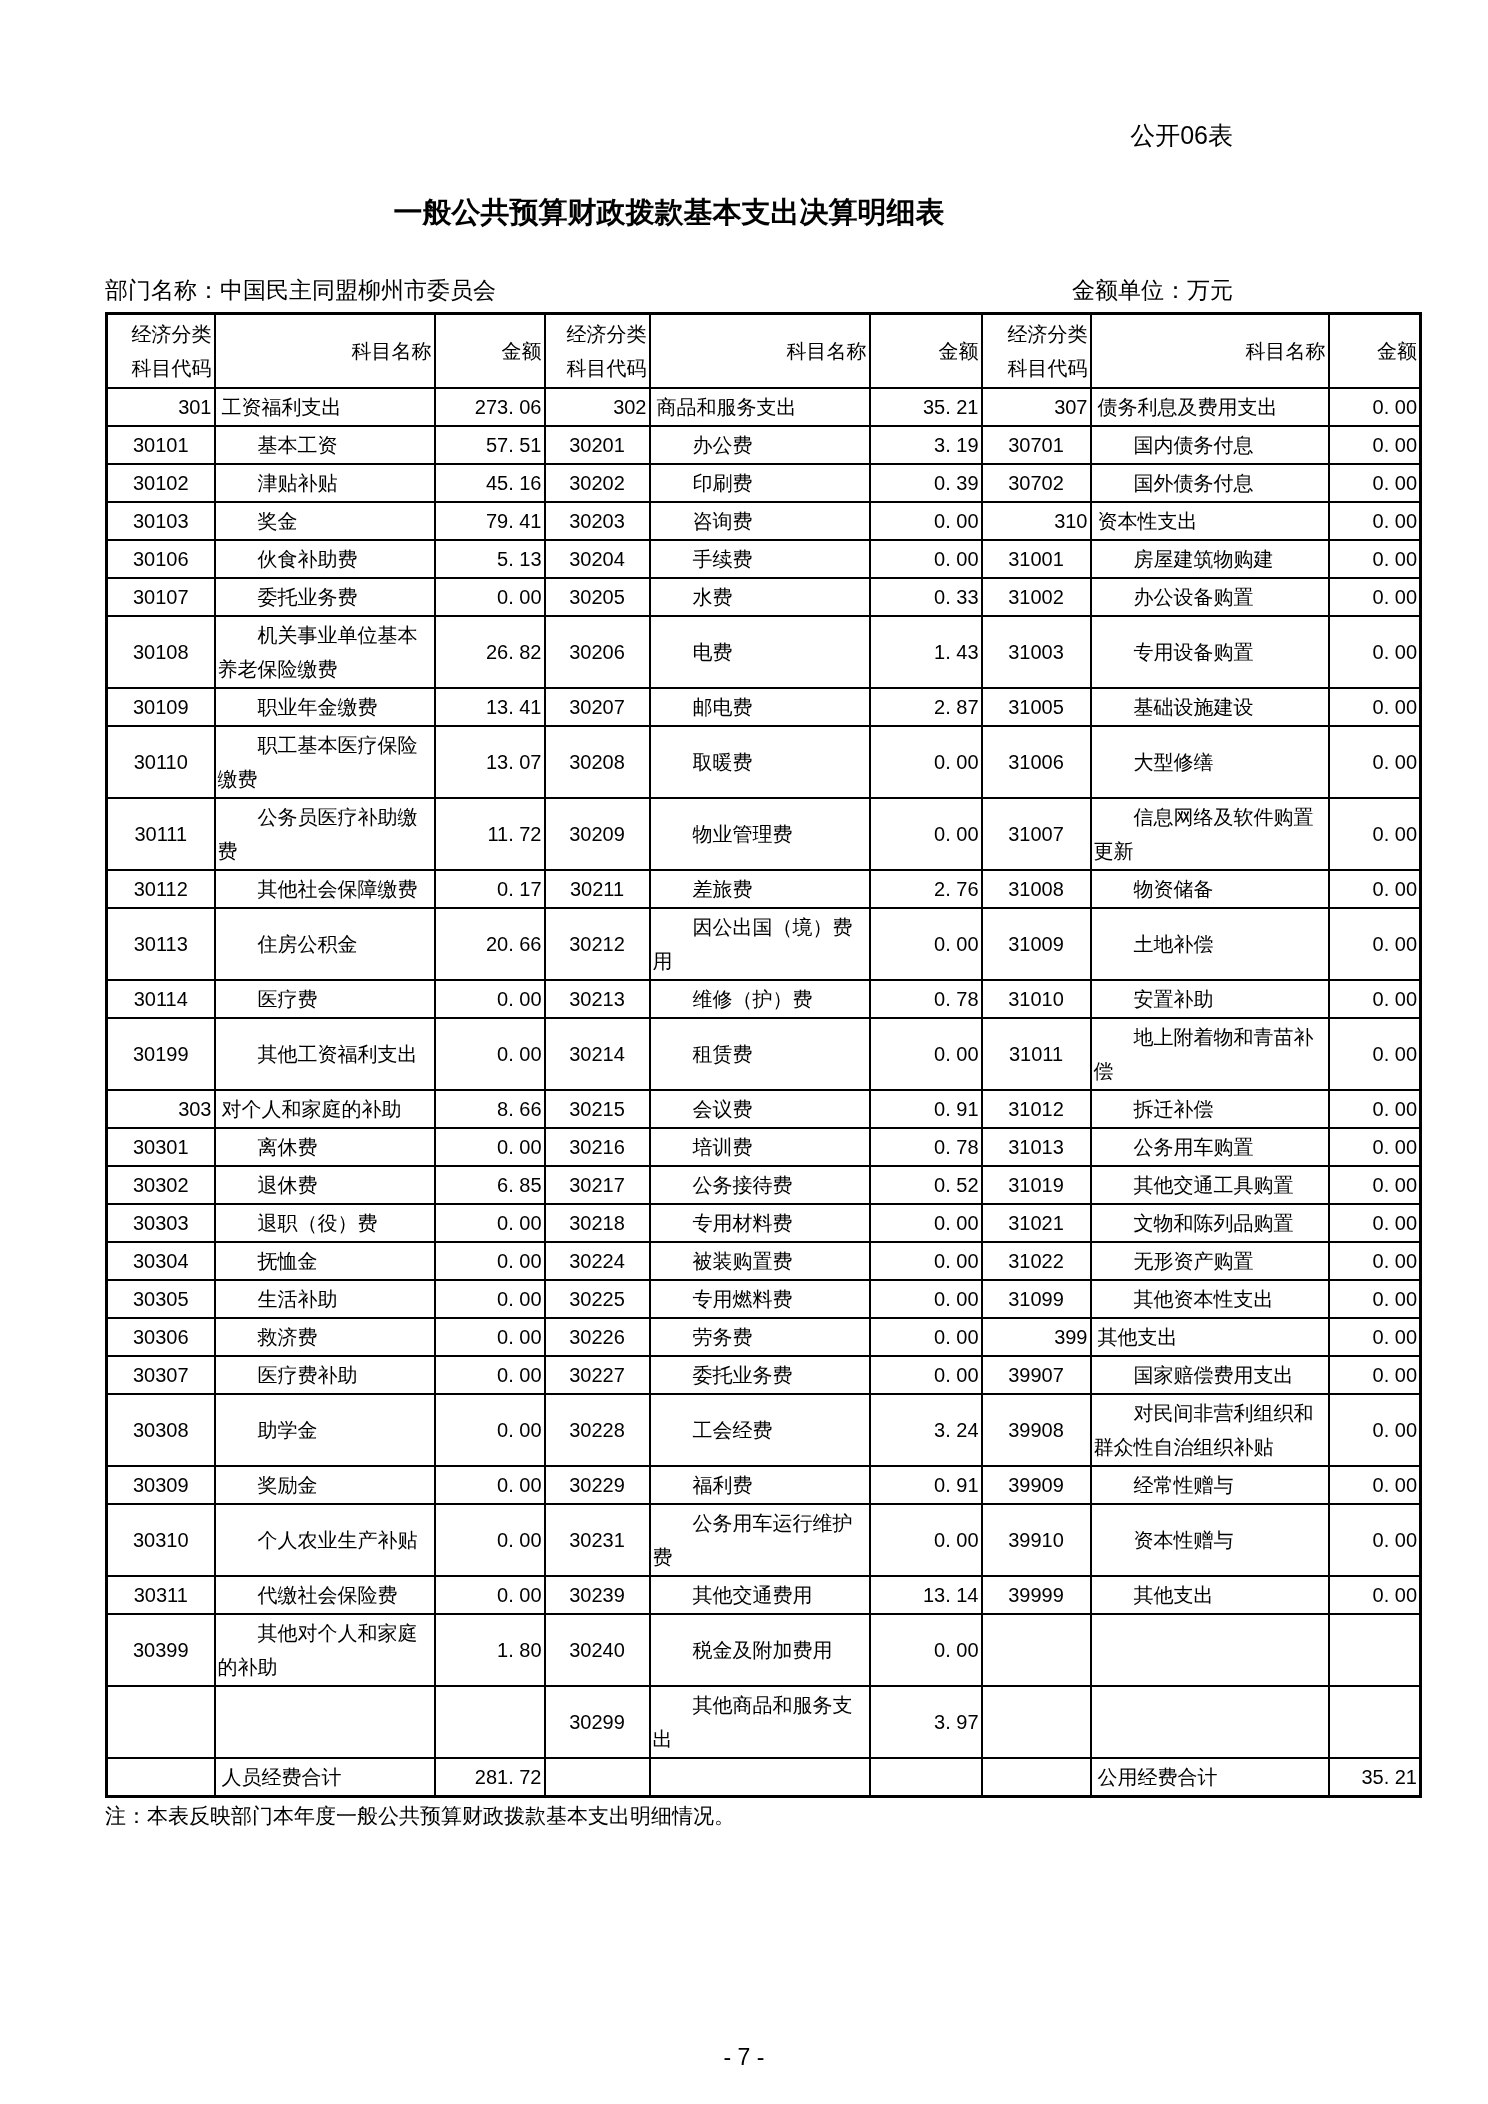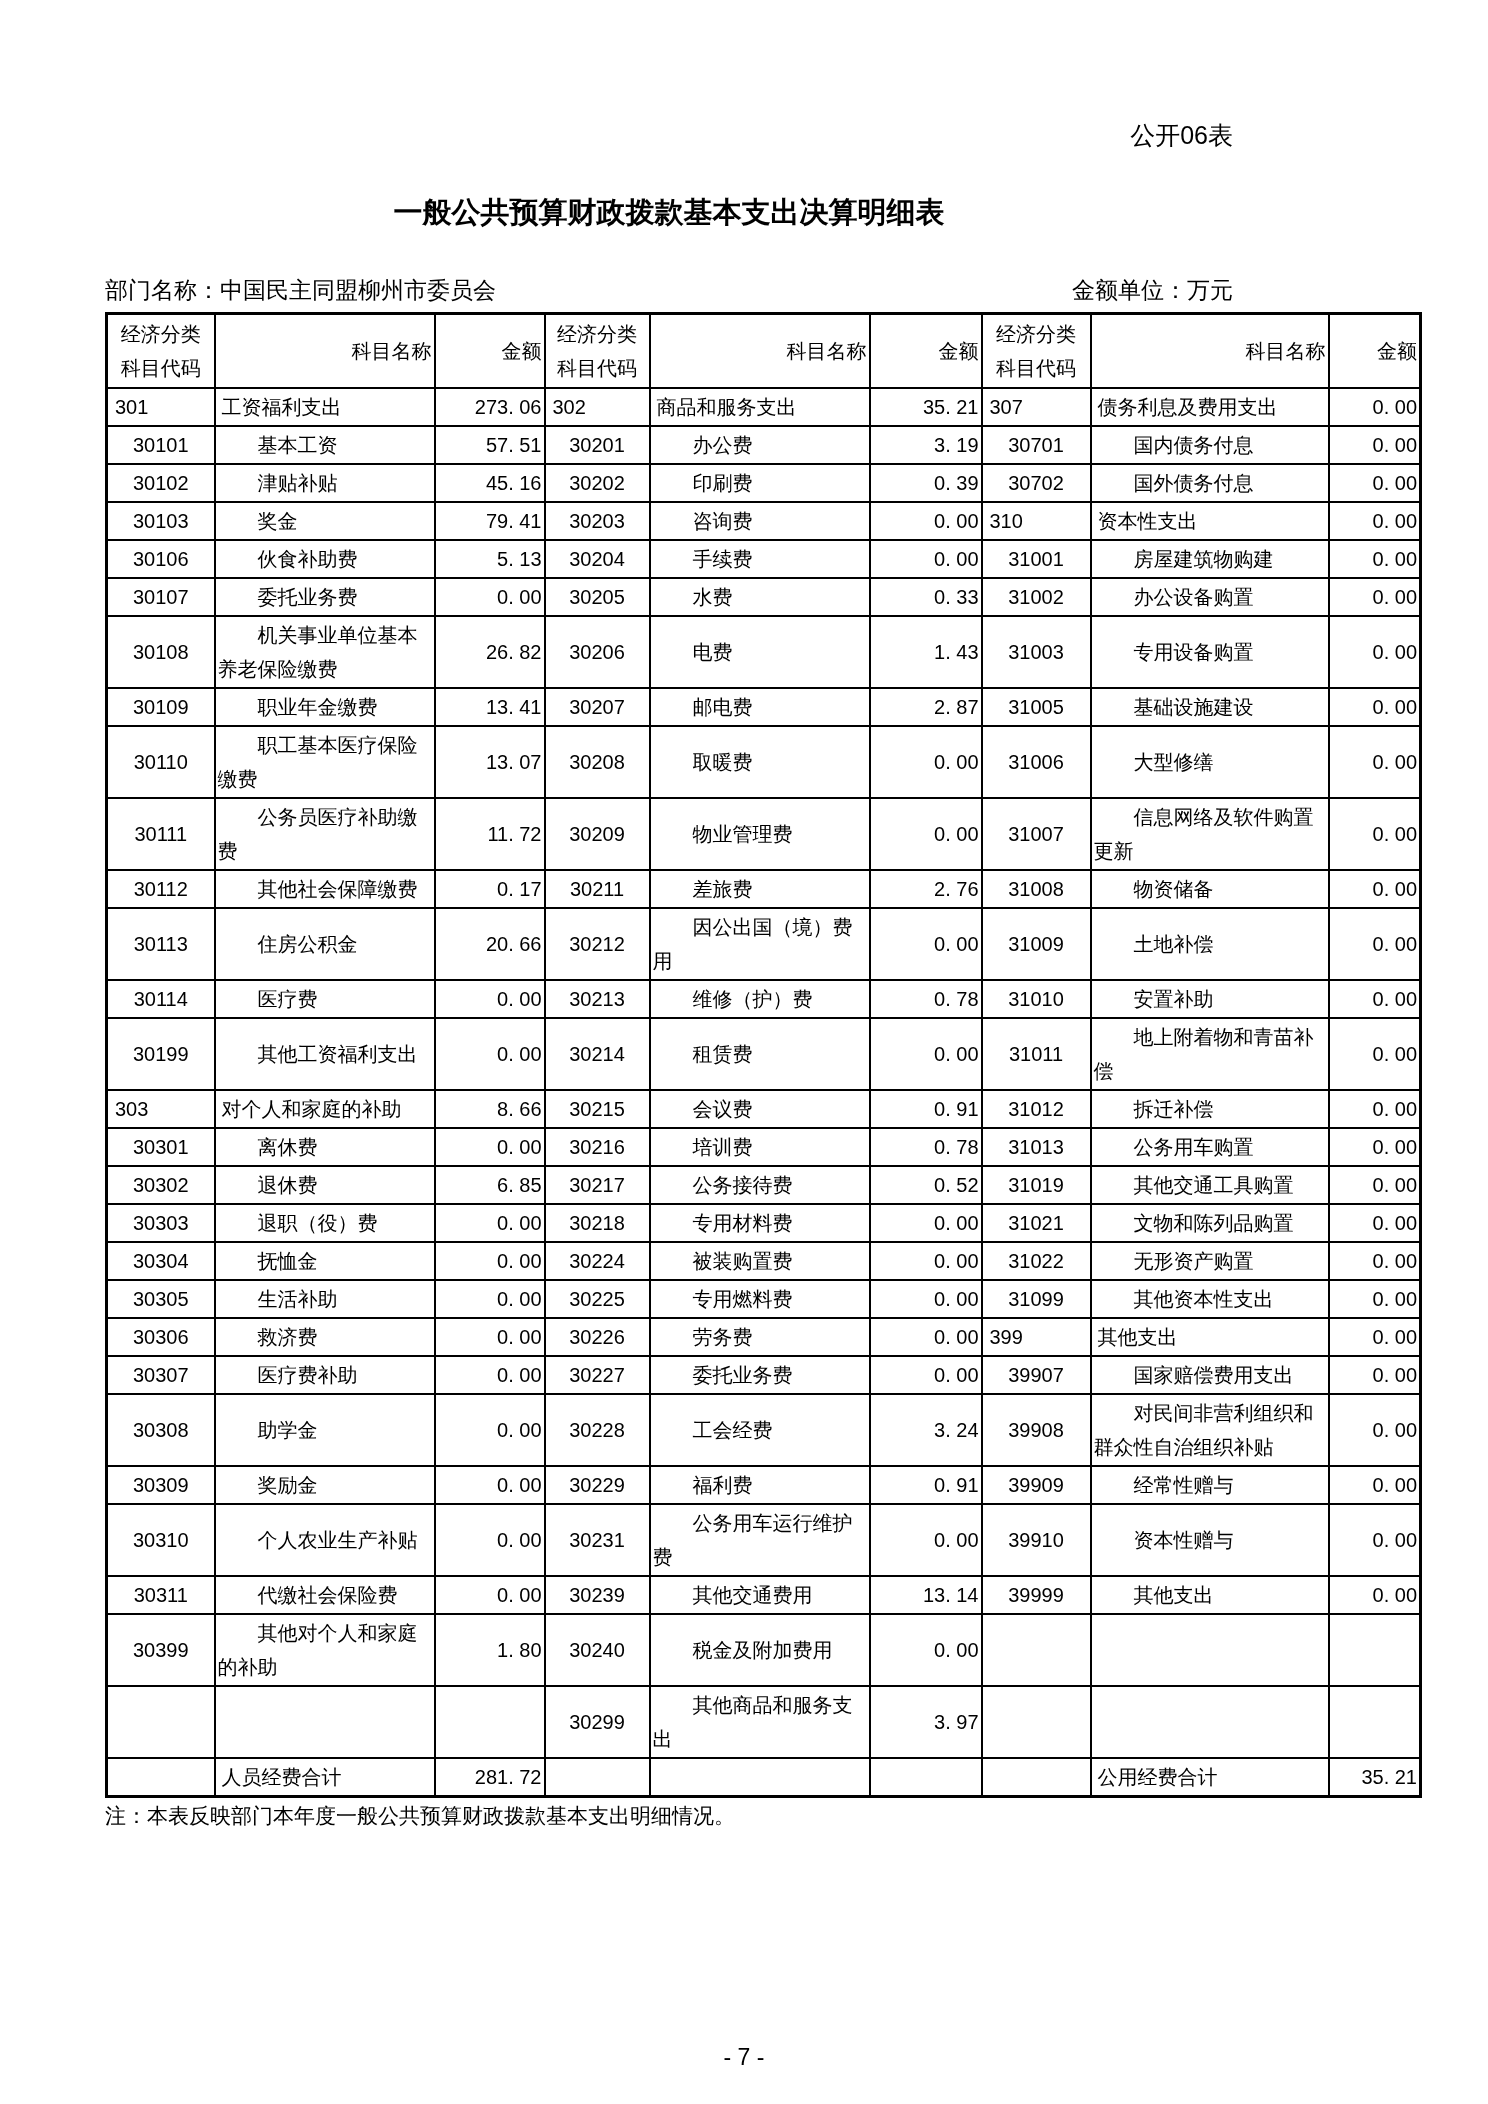--- a/index.html
+++ b/index.html
@@ -29,27 +29,27 @@
     border:3px solid #000;
   }
   table.budget th, table.budget td {
     border:2px solid #000;
     font-size:20px; font-weight:normal;
     overflow:hidden; vertical-align:middle;
     line-height:34px;
     padding:1px 2px;
   }
   thead tr { height:74px; }
-  th.h-code { text-align:center; padding-left:5px; }
+  th.h-code { text-align:right; padding-left:5px; }
   th.h-code span { display:block; }
   th.h-name, th.h-amt { text-align:right; }
   tbody tr { height:38px; }
   tbody tr.totals { height:38px; }
   td.c-code { text-align:center; }
-  td.c-code.top { text-align:left; padding-left:7px; }
+  td.c-code.top { text-align:right; padding-left:7px; }
   td.c-name { text-align:left; text-indent:2em; }
   td.c-name.top { text-indent:0.2em; }
   td.c-amt { text-align:right; padding-right:4px; }
   .note {
     font-size:21px; margin-top:4px; line-height:28px;
   }
   .page-number {
     position:absolute; left:0; top:2044px; width:100%;
     text-align:center; font-size:23px;
   }

